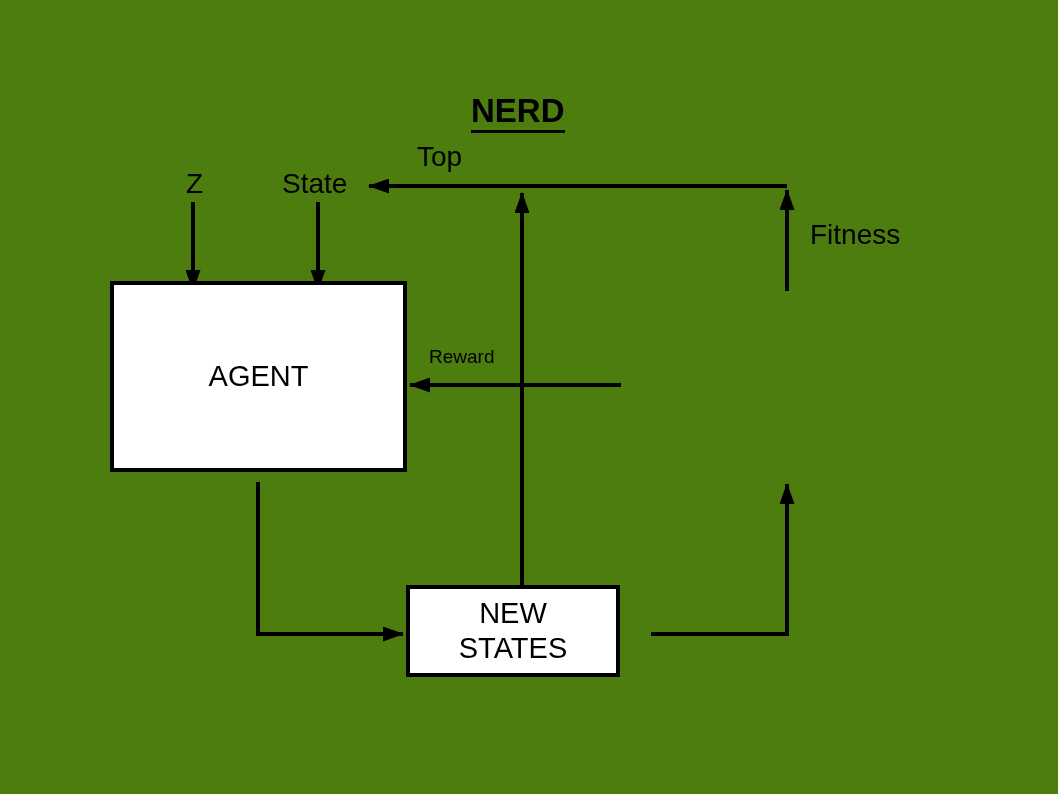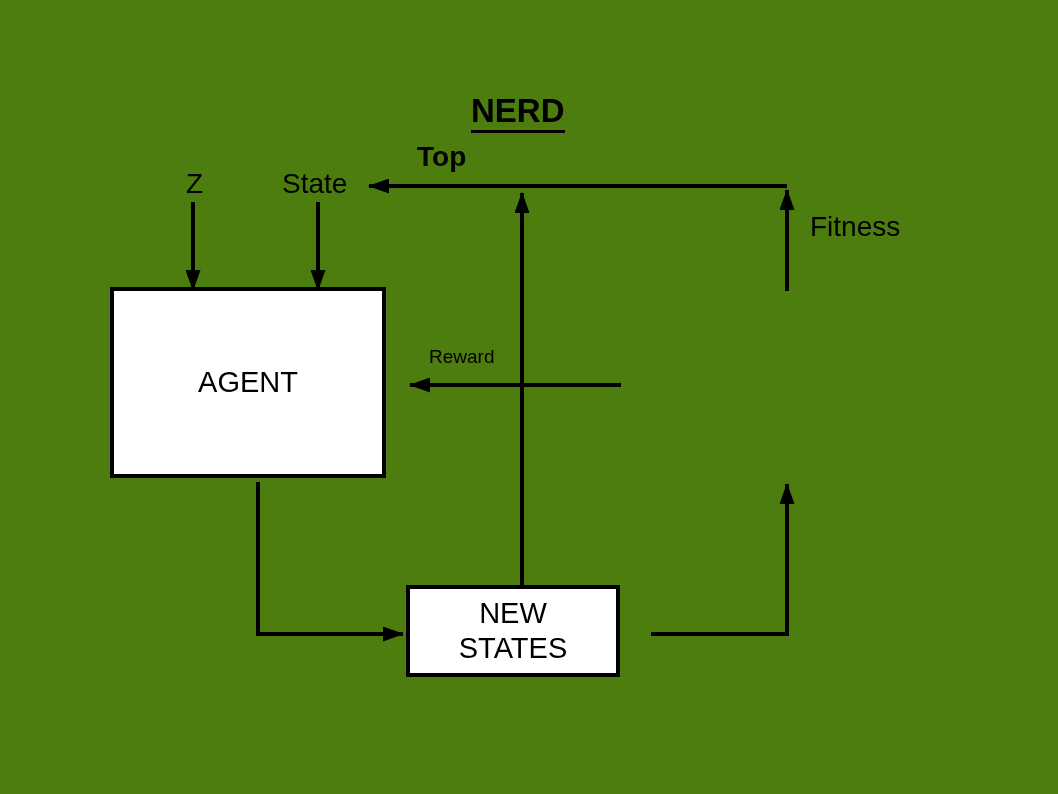--- a/index.html
+++ b/index.html
@@ -31,21 +31,21 @@
     background: #ffffff;
     display: flex;
     align-items: center;
     justify-content: center;
     text-align: center;
     white-space: pre-line;
     font-size: 29px;
     line-height: 1.22;
     color: #000000;
   }
-  #agent-box        { left: 110px; top: 287px; width: 276px; height: 191px; }
+  #agent-box        { left: 110px; top: 281px; width: 297px; height: 191px; }
   #rf-box           { left: 623px; top: 291px; width: 342px; height: 189px; }
   #ns-box           { left: 406px; top: 585px; width: 214px; height: 92px;  }
 
   .edge-label {
     position: absolute;
     font-size: 28px;
     line-height: 1.1;
     color: #000000;
     white-space: nowrap;
   }
@@ -53,24 +53,24 @@
     position: absolute;
     left: 471px;
     top: 94px;
     font-size: 33px;
     font-weight: bold;
     line-height: 1;
     border-bottom: 3px solid #000000;
     padding-bottom: 3px;
     white-space: nowrap;
   }
-  #top-label     { left: 417px; top: 142px; font-weight: bold; }
+  #top-label     { left: 417px; top: 142px; }
   #z-label       { left: 186px; top: 169px; }
   #state-label   { left: 282px; top: 169px; }
-  #fitness-label { left: 810px; top: 212px; }
+  #fitness-label { left: 810px; top: 220px; }
   #reward-label  { left: 429px; top: 347px; font-size: 19px; }
 </style>
 </head>
 <body>
 
 <div class="canvas">
 
   <svg class="connector-layer" viewBox="0 0 1058 794" xmlns="http://www.w3.org/2000/svg">
     <defs>
       <marker id="arrowhead" markerUnits="userSpaceOnUse" markerWidth="21" markerHeight="15" refX="20" refY="7.5" orient="auto">

